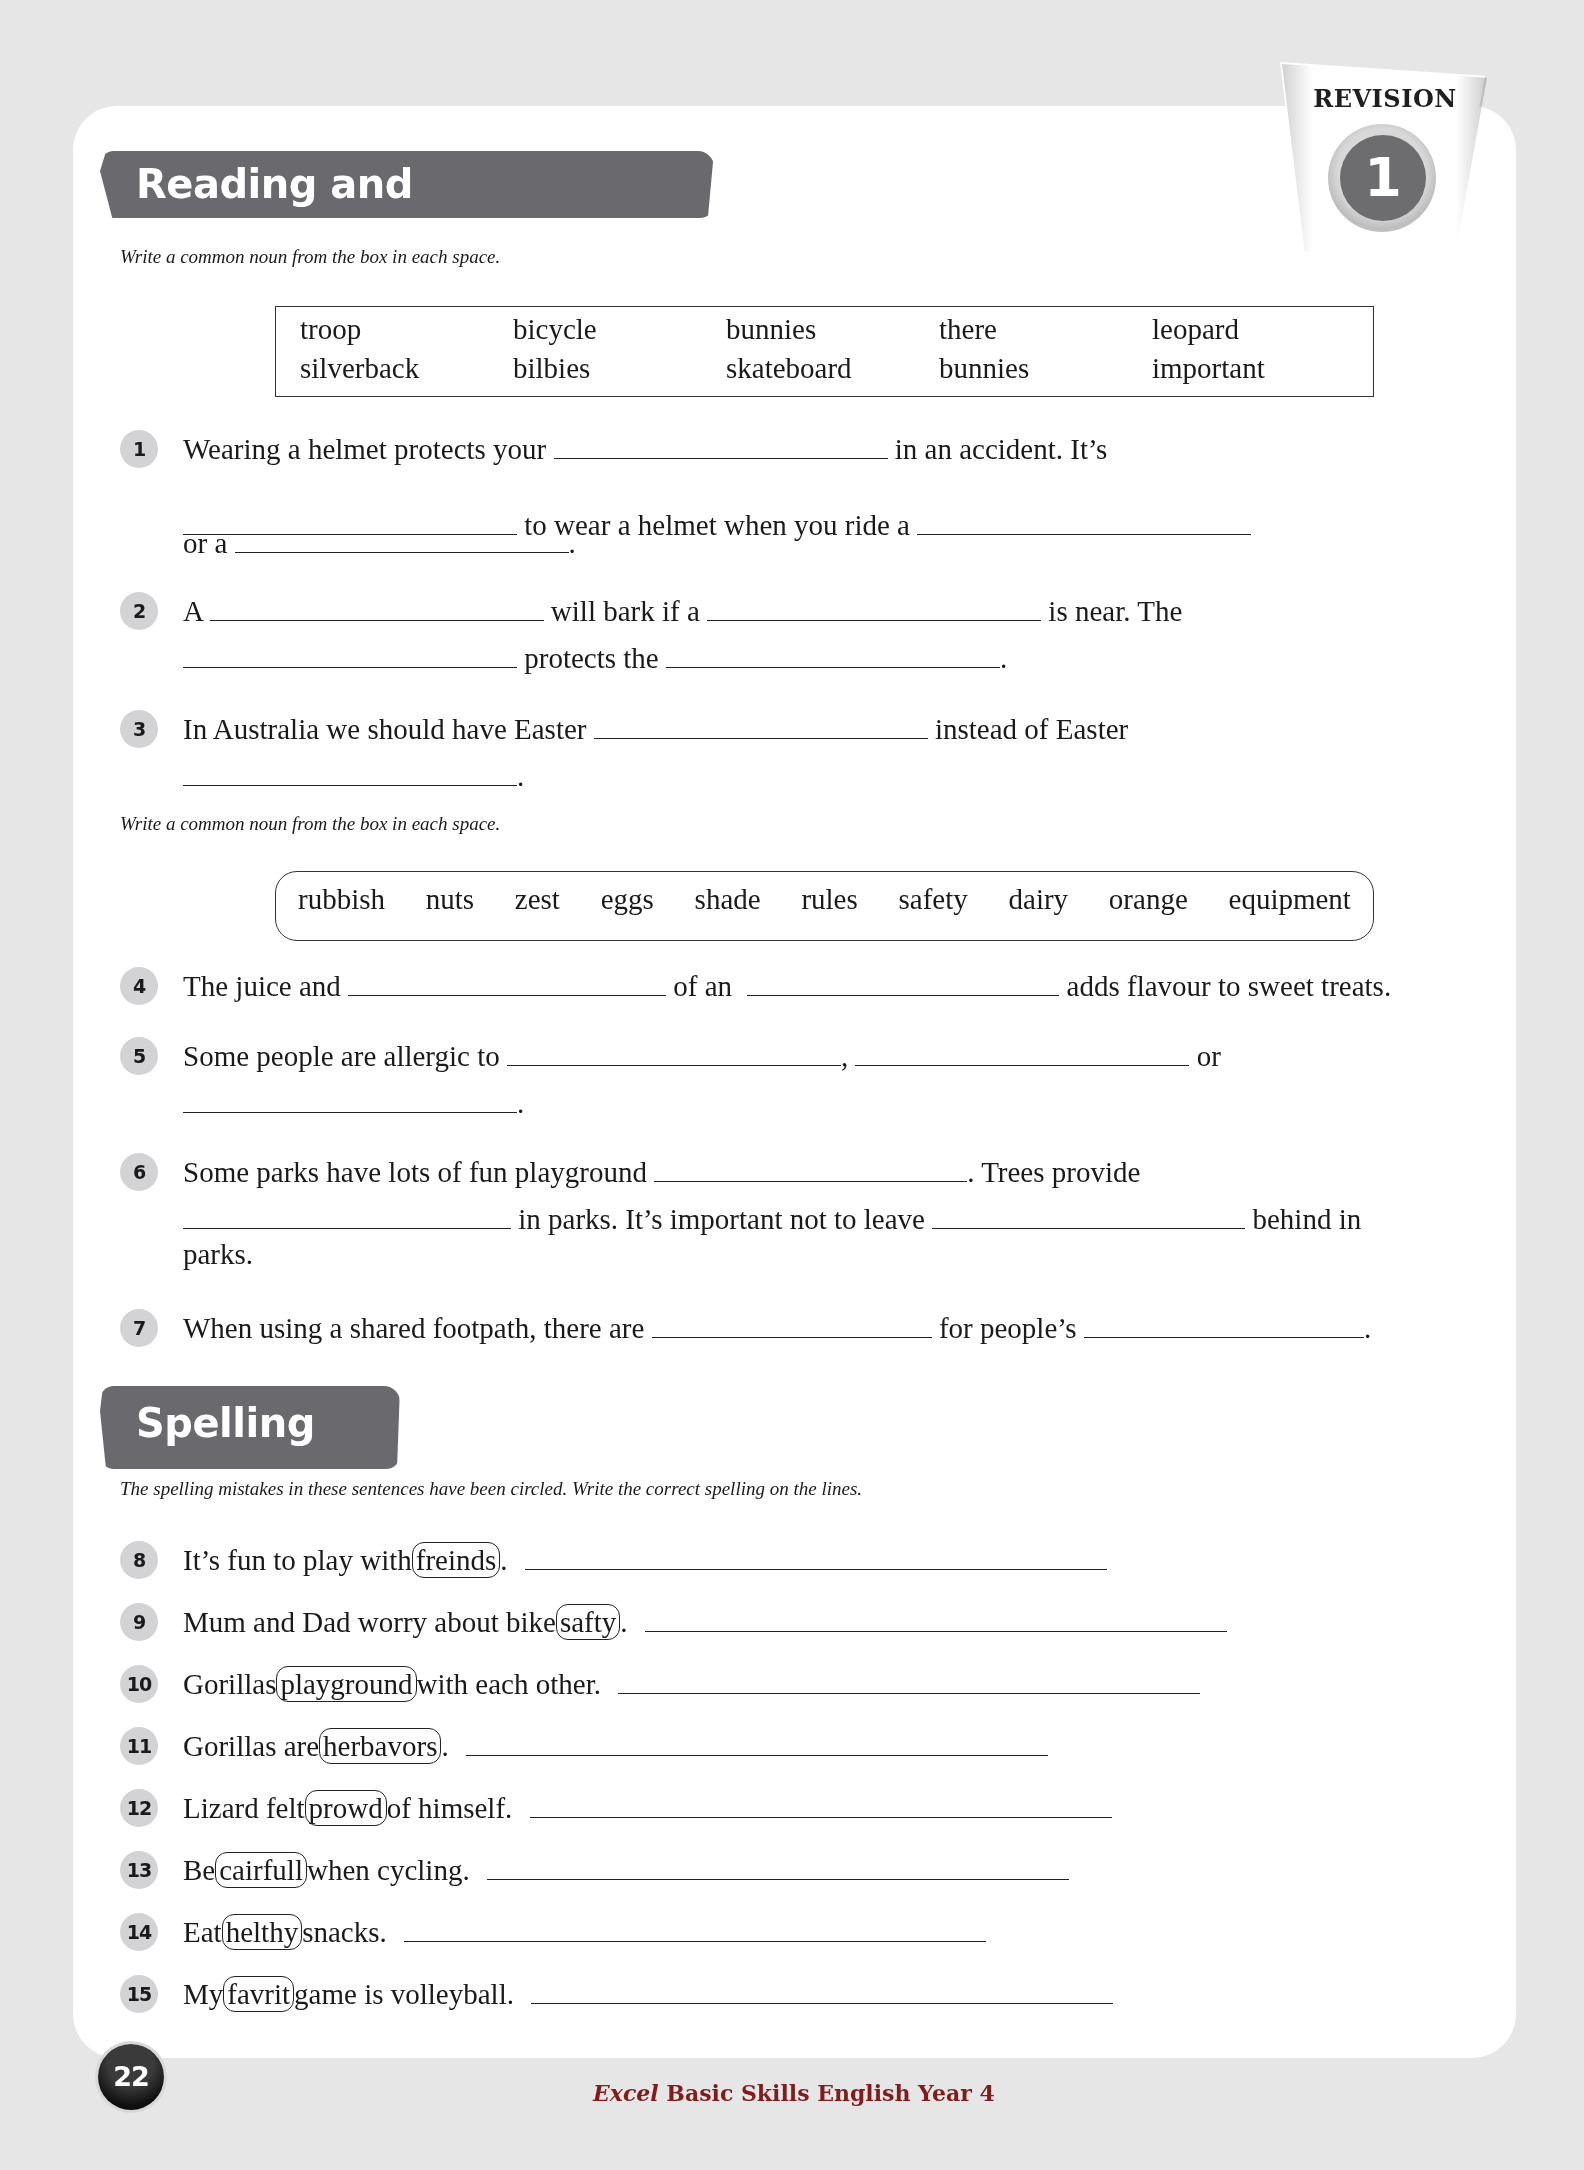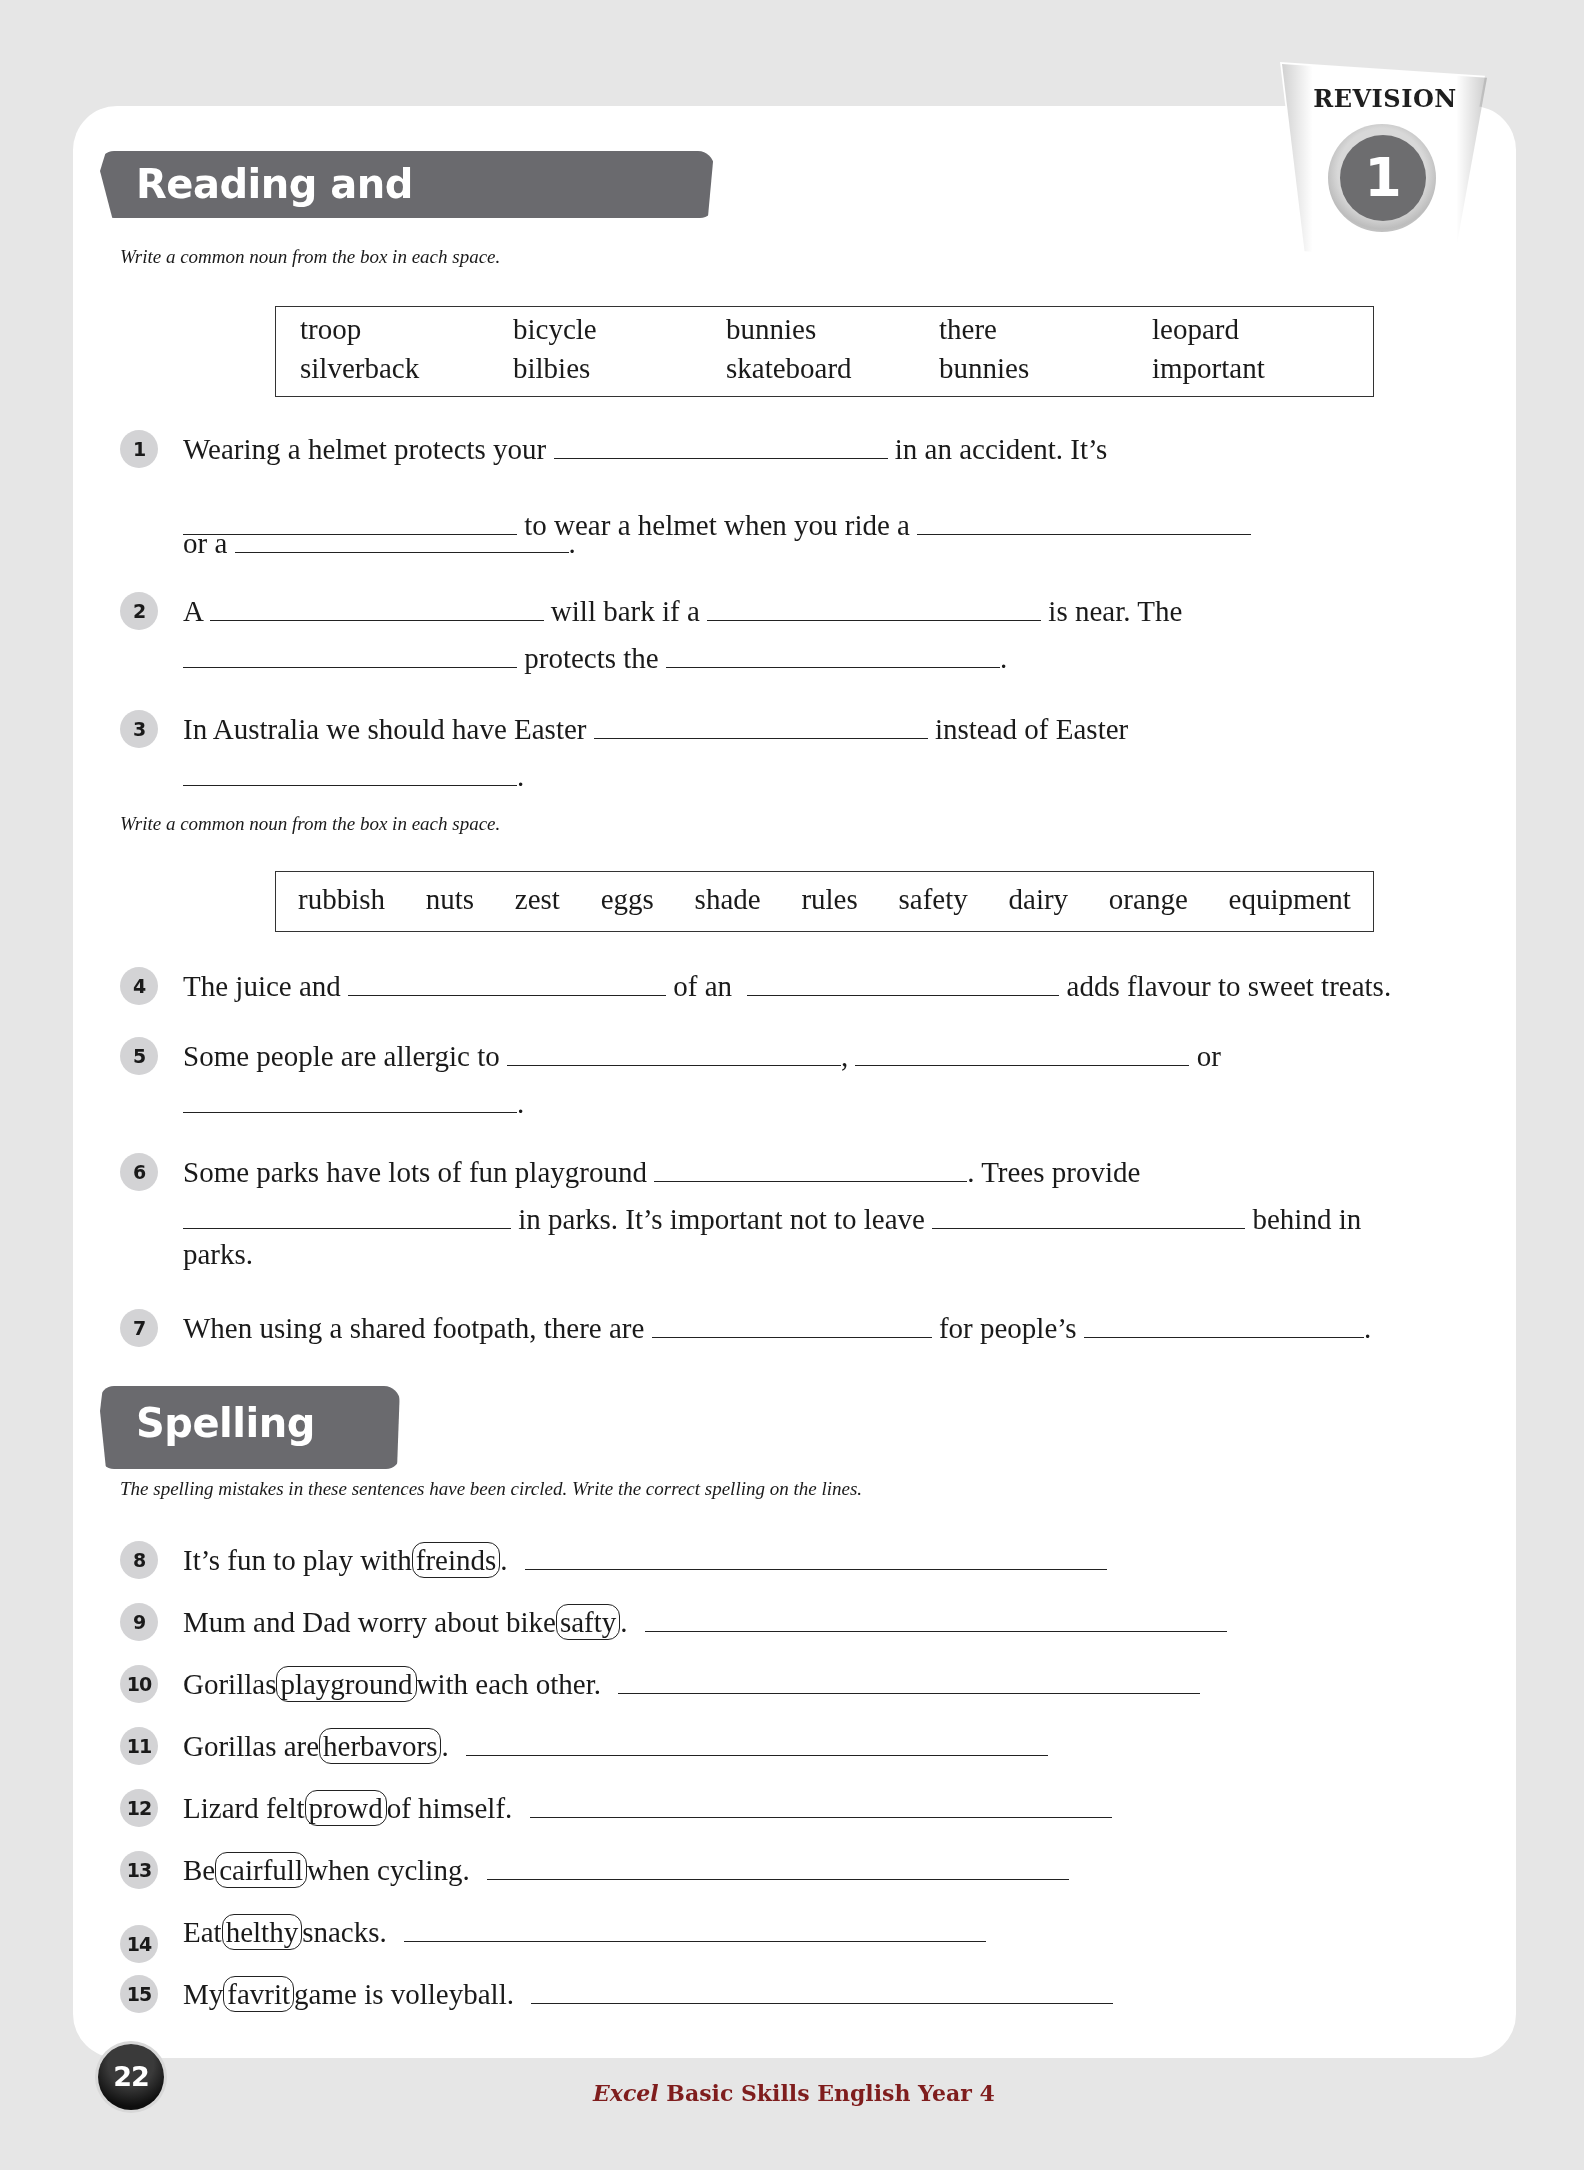--- a/index.html
+++ b/index.html
@@ -90,21 +90,21 @@
     font-style: italic;
   }
   .word-box {
     position: absolute;
     border: 1.5px solid #333;
     box-sizing: border-box;
     font-size: 29px;
   }
   .box1 { left: 275px; top: 306px; width: 1099px; height: 91px; }
   .box1 .w { position: absolute; white-space: nowrap; }
-  .box2 { left: 275px; top: 871px; width: 1099px; height: 61px; }
+  .box2 { left: 275px; top: 871px; width: 1099px; height: 70px; border-radius: 22px; }
   .box2 .row { position: absolute; left: 0; right: 0; top: 11px; display: flex; justify-content: space-between; padding: 0 22px; box-sizing: border-box; }
 
   .qnum {
     position: absolute;
     width: 38px; height: 38px;
     border-radius: 50%;
     background: #d3d3d5;
     font-family: "DejaVu Sans", sans-serif;
     font-weight: bold;
     font-size: 19px;
@@ -318,21 +318,21 @@
   <span>Lizard felt</span><span class="circ">prowd</span><span>of himself.</span>
   <span class="blank" style="width:582px; margin-left:10px;"></span>
 </div>
 
 <div class="qnum" style="left:120px; top:1851px;">13</div>
 <div class="line" style="left:183px; top:1849px;">
   <span>Be</span><span class="circ">cairfull</span><span>when cycling.</span>
   <span class="blank" style="width:582px; margin-left:10px;"></span>
 </div>
 
-<div class="qnum" style="left:120px; top:1913px;margin-top:12px;">14</div>
+<div class="qnum" style="left:120px; top:1913px;">14</div>
 <div class="line" style="left:183px; top:1911px;">
   <span>Eat</span><span class="circ">helthy</span><span>snacks.</span>
   <span class="blank" style="width:582px; margin-left:10px;"></span>
 </div>
 
 <div class="qnum" style="left:120px; top:1975px;">15</div>
 <div class="line" style="left:183px; top:1973px;">
   <span>My</span><span class="circ">favrit</span><span>game is volleyball.</span>
   <span class="blank" style="width:582px; margin-left:10px;"></span>
 </div>

